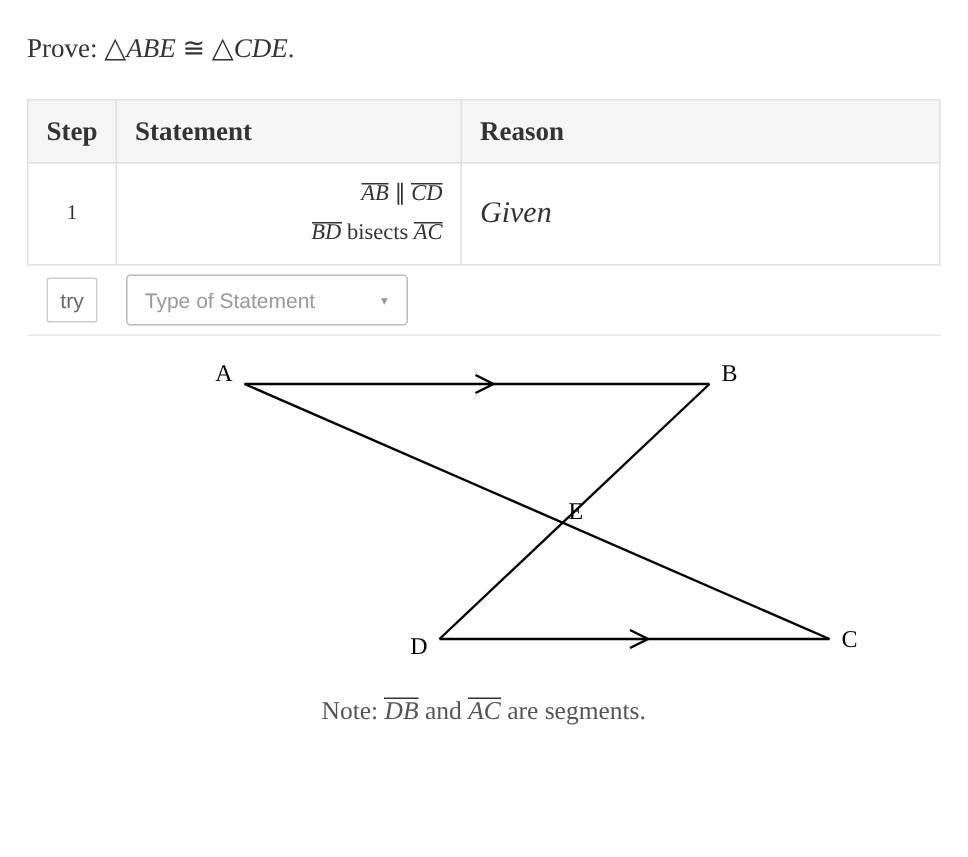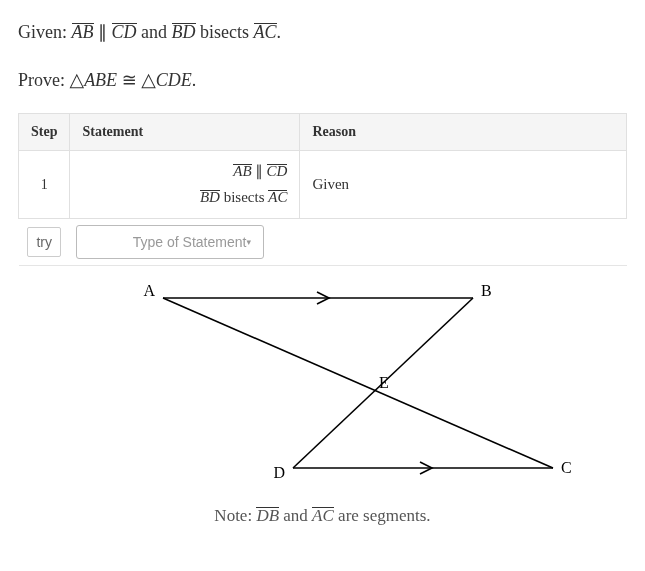--- a/index.html
+++ b/index.html
@@ -10,63 +10,60 @@
   .italic { font-style: italic; }
   .note { font-size: 13px; color: #999; margin-bottom: 18px; }
   .not-em { font-style: italic; }
 
   .proof-table { width: 100%; border-collapse: collapse; }
   .proof-table th {
     background: #f5f5f5;
     border: 1px solid #e0e0e0;
     padding: 10px 12px;
     font-weight: bold;
-    font-size: 14px;
+    font-size: 18px;
     color: #333;
     text-align: left;
   }
   .proof-table th.step-col { width: 50px; text-align: center; }
   .proof-table th.stmt-col { width: 230px; }
   .proof-table td {
     border: 1px solid #e0e0e0;
     padding: 8px 12px;
     font-size: 15px;
     color: #333;
     vertical-align: middle;
   }
   .proof-table td.step-cell { text-align: center; font-size: 14px; }
   .proof-table td.stmt-cell { text-align: right; font-style: italic; }
-  .proof-table td.reason-cell { font-size: 15px; }
+  .proof-table td.reason-cell { font-size: 20px; font-style: italic; }
   .step-line { line-height: 1.7; }
 
   .input-row td { padding: 6px; border-left: none; border-right: none; border-bottom: 1px solid #e5e5e5; }
   .try-btn {
     border: 1px solid #ccc; background: #fff; padding: 6px 8px;
     font-size: 14px; color: #666; cursor: pointer; border-radius: 2px;
   }
   .type-select {
     border: 1px solid #bbb; border-radius: 3px; padding: 8px 12px;
-    width: 188px; display: flex; justify-content: flex-end; align-items: center;
+    width: 188px; display: flex; justify-content: space-between; align-items: center;
     cursor: pointer; background: #fff;
   }
   .type-select-text { color: #999; font-size: 14px; font-family: Arial, sans-serif; }
   .chev { color: #999; font-size: 9px; }
 
   .diagram { display: block; margin: 12px auto 8px; }
   .diagram-note { text-align: center; font-size: 17px; color: #555; margin-top: 8px; margin-bottom: 16px; }
   .tri { font-size: 19px; }
 </style>
 </head>
 <body>
 
 <div class="content">
 
-  <div class="problem-text">
-    <span>Given: </span><span class="over italic">AB</span><span> ∥ </span><span class="over italic">CD</span><span> and </span><span class="over italic">BD</span><span> bisects </span><span class="over italic">AC</span><span>.</span>
-  </div>
 
   <div class="problem-text">
     <span>Prove: </span><span class="tri">△</span><span class="italic">ABE</span><span> ≅  </span><span class="tri">△</span><span class="italic">CDE</span><span>.</span>
   </div>
 
 
   <table class="proof-table">
     <thead>
       <tr>
         <th class="step-col">Step</th>

